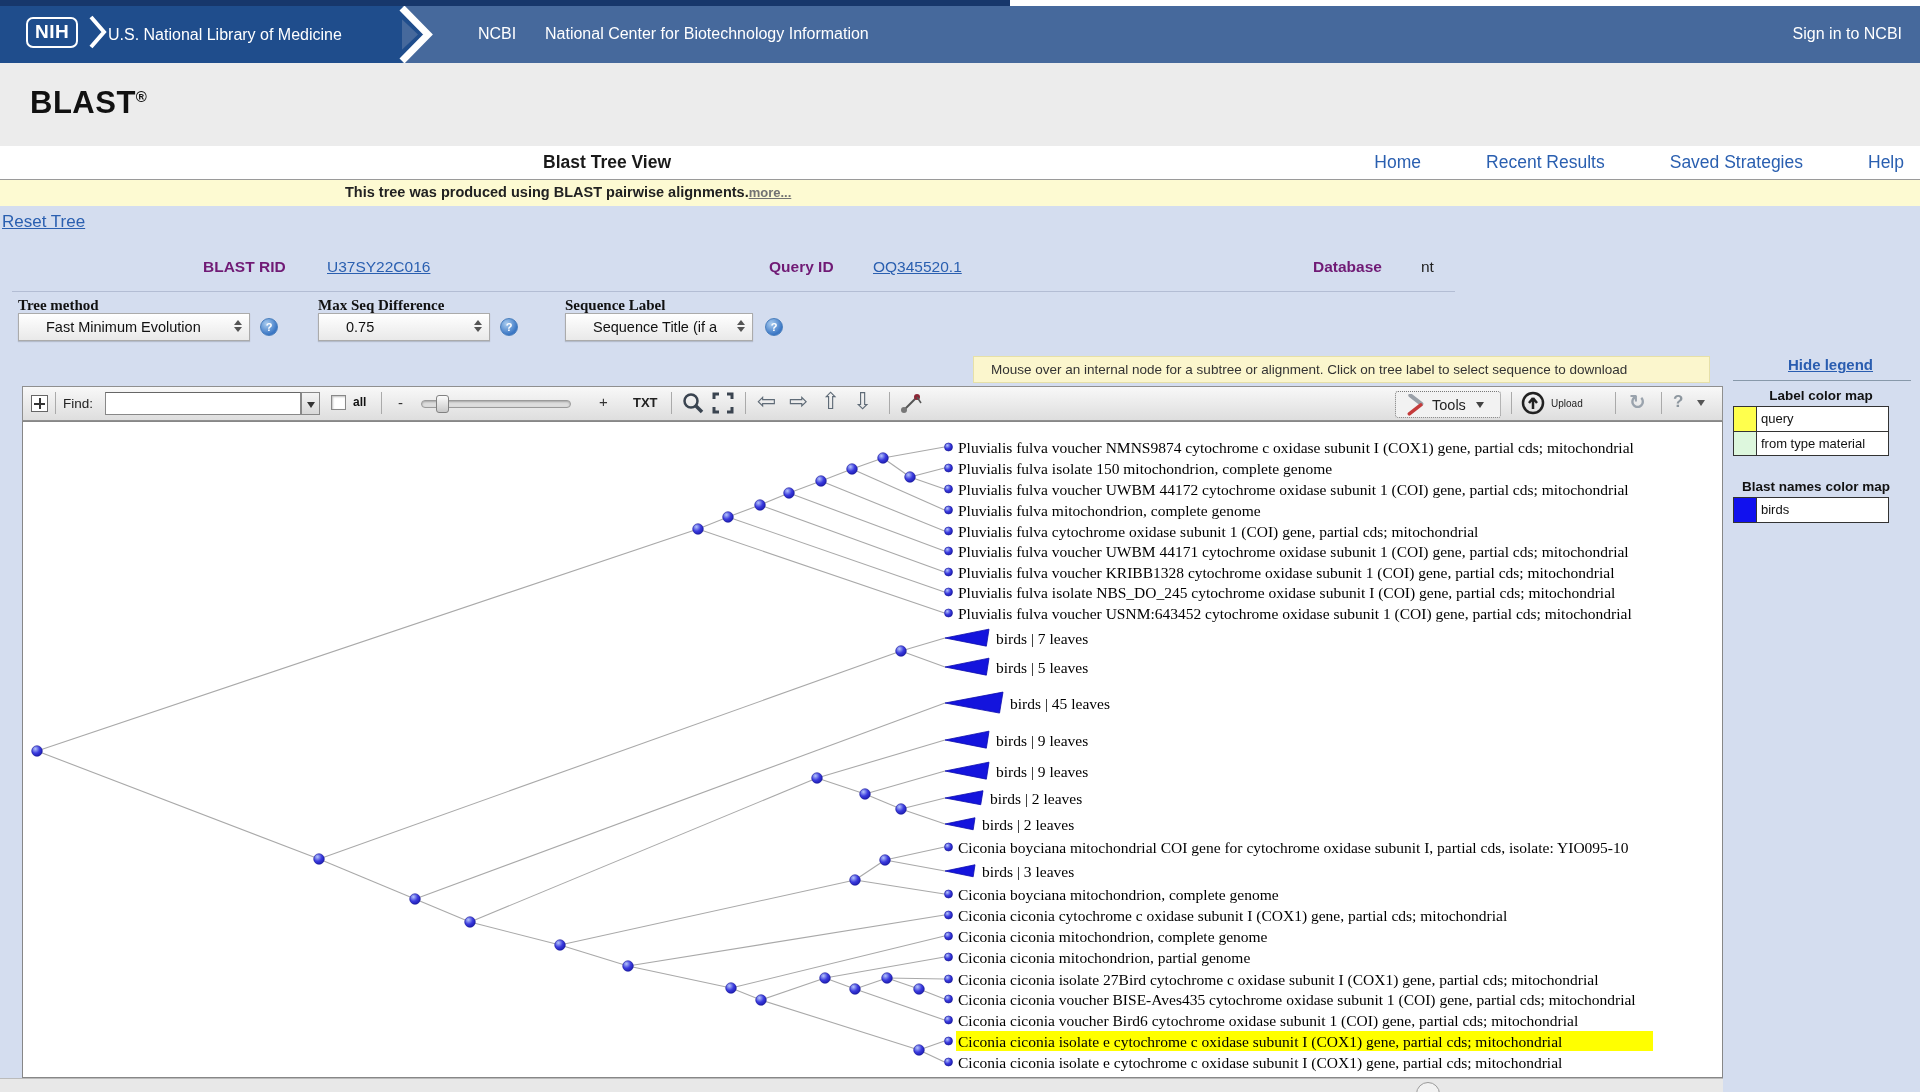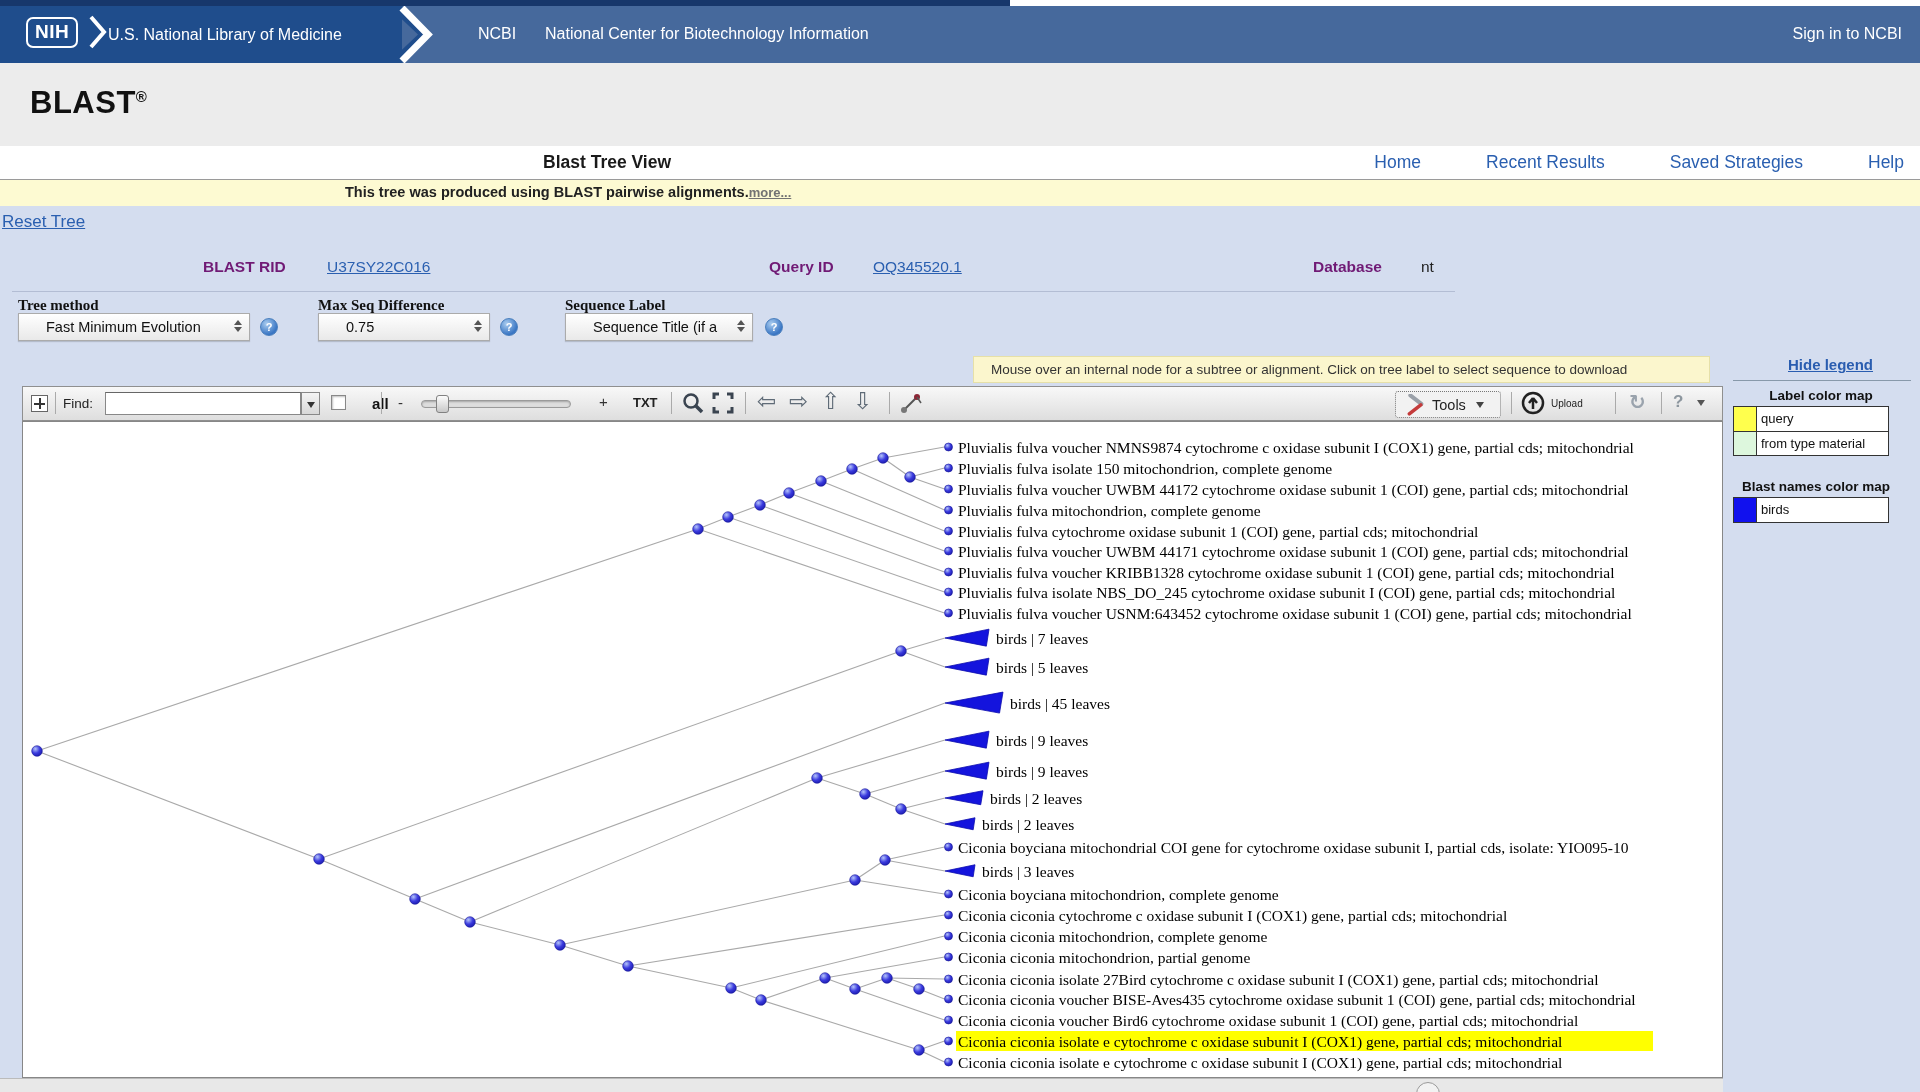--- a/index.html
+++ b/index.html
@@ -60,21 +60,21 @@
   .toolbar { position:absolute; left:22px; top:386px; width:1701px; height:35px; background:linear-gradient(#f8f8f8,#dedede); border:1px solid #8f8f8f; }
   .vsep { width:1px; height:22px; background:#aaa; margin-top:5px; position:absolute; }
   .expand-btn { position:absolute; left:8px; top:8px; width:17px; height:17px; border:1px solid #666; background:#fff; cursor:pointer; }
   .expand-btn:before { content:""; position:absolute; left:7px; top:2px; width:1.5px; height:11px; background:#333; }
   .expand-btn:after { content:""; position:absolute; left:2px; top:7px; width:11px; height:1.5px; background:#333; }
   .find-lbl { position:absolute; left:40px; top:9px; font-size:13.5px; color:#222; }
   .find-input { position:absolute; left:82px; top:5px; width:196px; height:23px; background:#fff; border:1px solid #888; border-top-color:#666; font-size:13px; padding:0 4px; }
   .find-drop { position:absolute; left:278px; top:5px; width:19px; height:23px; background:linear-gradient(#f4f4f4,#d8d8d8); border:1px solid #888; cursor:pointer; }
   .find-drop:after { content:""; position:absolute; left:5px; top:9px; border-left:4.5px solid transparent; border-right:4.5px solid transparent; border-top:6px solid #333; }
   .all-chk { position:absolute; left:308px; top:8px; width:15px; height:15px; background:#fff; border:1px solid #888; box-shadow:inset 1px 1px 2px rgba(0,0,0,0.25); cursor:pointer; }
-  .all-lbl { position:absolute; left:330px; top:8px; font-size:15px; font-weight:bold; color:#111;margin-left:19px; }
+  .all-lbl { position:absolute; left:330px; top:8px; font-size:12px; font-weight:bold; color:#111; }
   .minus-lbl { position:absolute; left:375px; top:7px; font-size:15px; color:#333; cursor:pointer; }
   .slider-track { position:absolute; left:398px; top:13px; width:150px; height:8px; background:#ddd; border:1px solid #9a9a9a; border-radius:4px; box-shadow:inset 0 1px 2px rgba(0,0,0,0.25); cursor:pointer; }
   .slider-thumb { position:absolute; left:14px; top:-6px; width:13px; height:18px; background:linear-gradient(#fcfcfc,#c8c8c8); border:1px solid #818181; border-radius:3px; cursor:grab; }
   .plus-lbl { position:absolute; left:576px; top:6px; font-size:15px; color:#333; cursor:pointer; }
   .txt-btn { position:absolute; left:610px; top:8px; font-size:13px; font-weight:bold; color:#222; cursor:pointer; }
   .tb-ico { position:absolute; top:4px; cursor:pointer; }
   .uarr { font-family:"DejaVu Sans", sans-serif; font-size:23px; color:#5f6b77; cursor:pointer; position:absolute; top:1px; }
   .tools-btn { position:absolute; left:1372px; top:4px; width:106px; height:27px; border:1px dotted #777; border-radius:3px; background:#f2f2f2; display:flex; align-items:center; cursor:pointer; }
   .tools-lbl { font-size:14.5px; color:#222; margin-left:4px; }
   .tools-caret { width:0; height:0; border-left:4.5px solid transparent; border-right:4.5px solid transparent; border-top:6px solid #444; margin-left:10px; }

